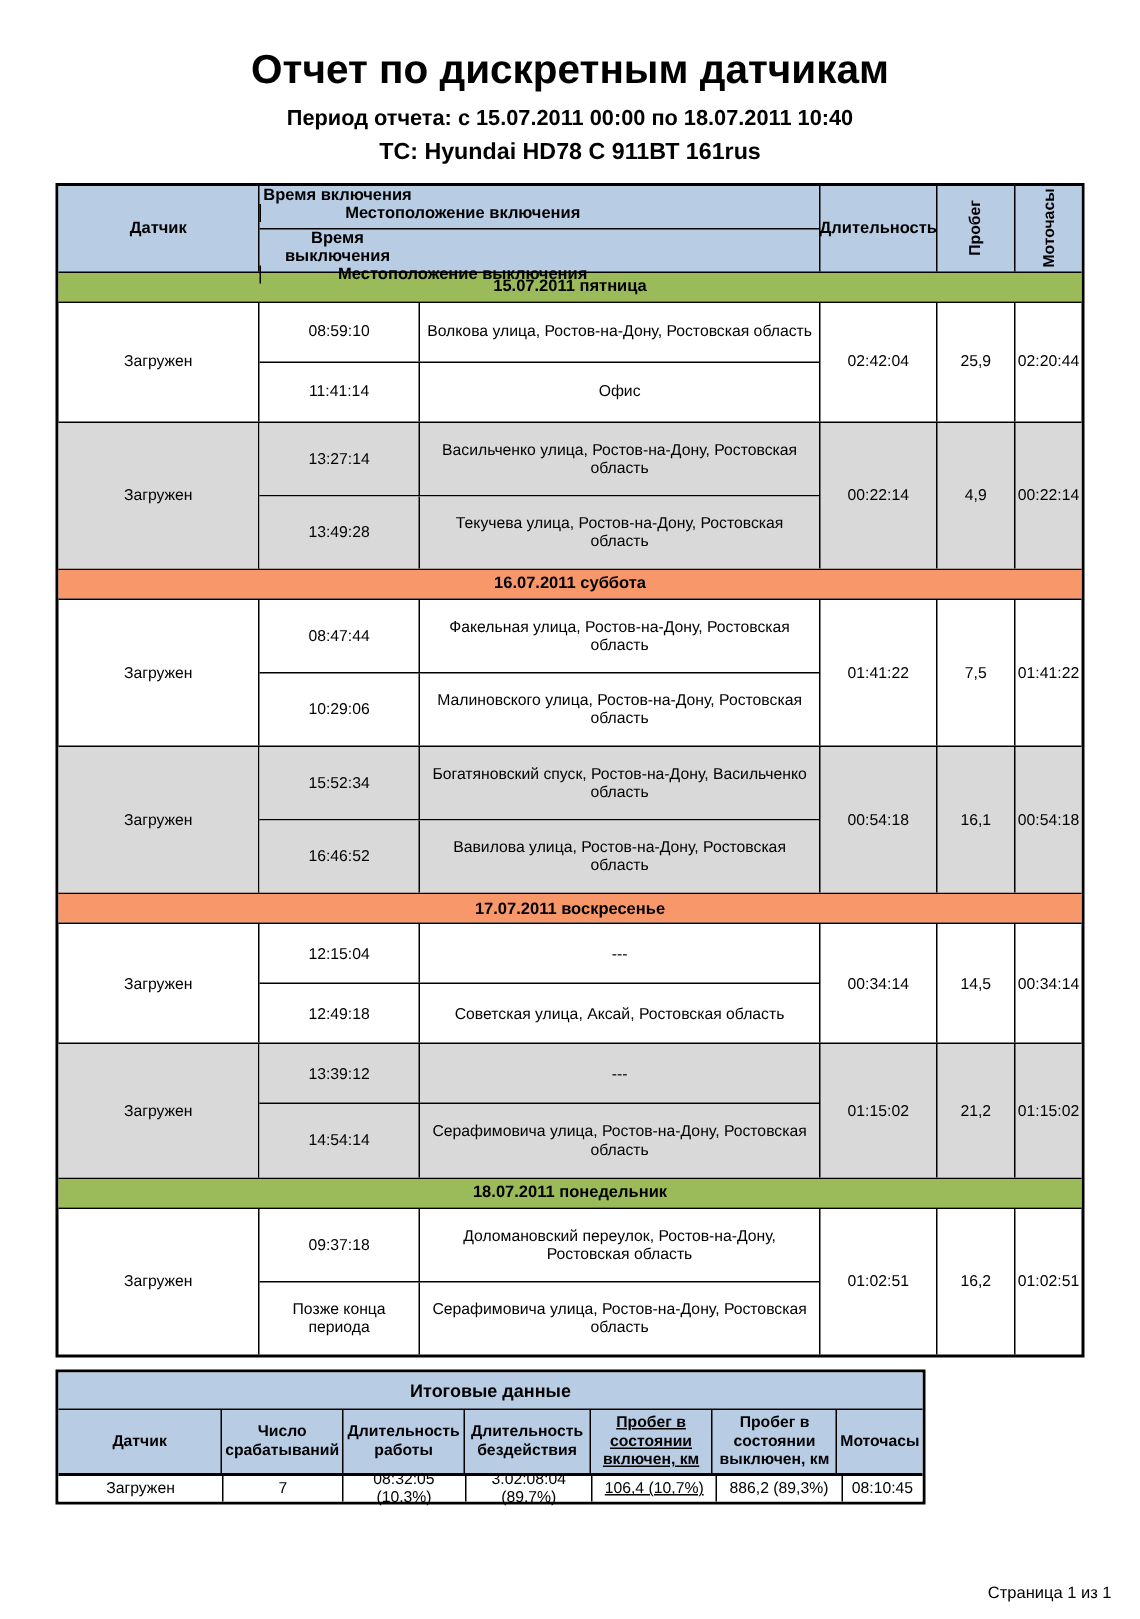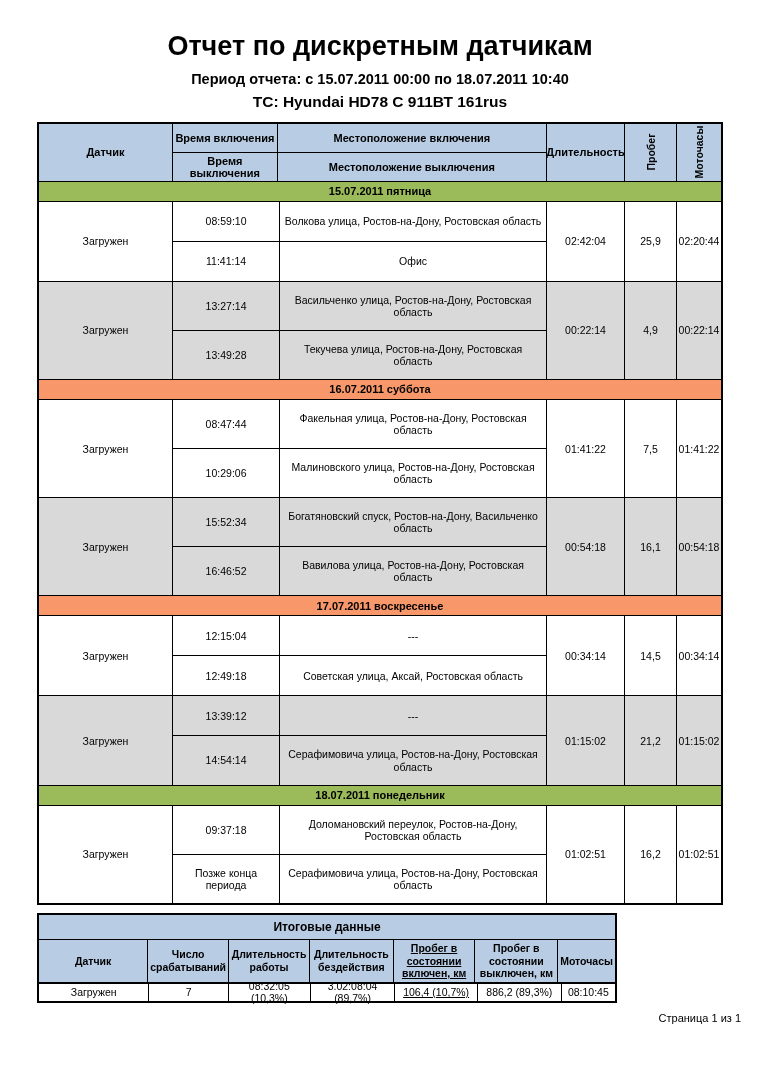--- a/index.html
+++ b/index.html
@@ -17,21 +17,21 @@
 
   .col{box-sizing:border-box;}
   .sensor{width:133px;}
   .midcols{width:374px;display:flex;flex-direction:column;}
   .dur{width:78px;}
   .mil{width:52px;}
   .hrs{width:45px;}
 
   .mhead{background:var(--c-header_blue,#b8cce4);}
   .mhead .sensor,.mhead .dur,.mhead .mil,.mhead .hrs{display:flex;align-items:center;justify-content:center;}
-  .hsub{display:flex;height:28px;}
+  .hsub{display:flex;height:28px;flex-direction:column;}
   .hsub + .hsub{border-top:1px solid #000;}
   .hsub .time,.hsub .loc{display:flex;align-items:center;justify-content:center;}
   .hsub .loc{border-left:1px solid #000;}
   .htext{font-weight:bold;font-size:11px;text-align:center;}
   .vert span{transform:rotate(-90deg);white-space:nowrap;font-weight:bold;font-size:10.5px;}
   .vert{display:flex;align-items:center;justify-content:center;overflow:visible;}
 
   .banner{height:19px;display:flex;align-items:center;justify-content:center;
           font-weight:bold;font-size:11px;}
   .banner.green{background:var(--c-banner_green,#9bba59);}
@@ -59,21 +59,21 @@
   .srow .scol{height:17px;}
   .shead > * + *, .srow > * + *{border-left:1px solid #000;}
   .sc0{width:130px;} .sc1{width:94px;} .sc2{width:97px;} .sc3{width:100px;}
   .sc4{width:98px;text-decoration:underline;} .sc5{width:99px;} .sc6{width:64px;}
 
   .watermark{position:absolute;top:508px;left:0;right:0;text-align:center;
              font-size:37px;font-weight:bold;letter-spacing:10px;
              color:rgba(150,150,150,0.25);
              -webkit-text-stroke:1.3px var(--c-watermark_gray,#909090);
              z-index:5;pointer-events:none;white-space:nowrap;}
-  .footer{position:absolute;top:1012px;right:19px;font-size:11px;}
+  .footer{position:absolute;top:1056px;right:19px;font-size:11px;}
 </style>
 </head>
 <body>
 
 <div class="page">
   <div class="title">Отчет по дискретным датчикам</div>
   <div class="period">Период отчета: с 15.07.2011 00:00 по 18.07.2011 10:40</div>
   <div class="vehicle">ТС: Hyundai HD78  С 911ВТ 161rus</div>
 
   <div class="mtable">

